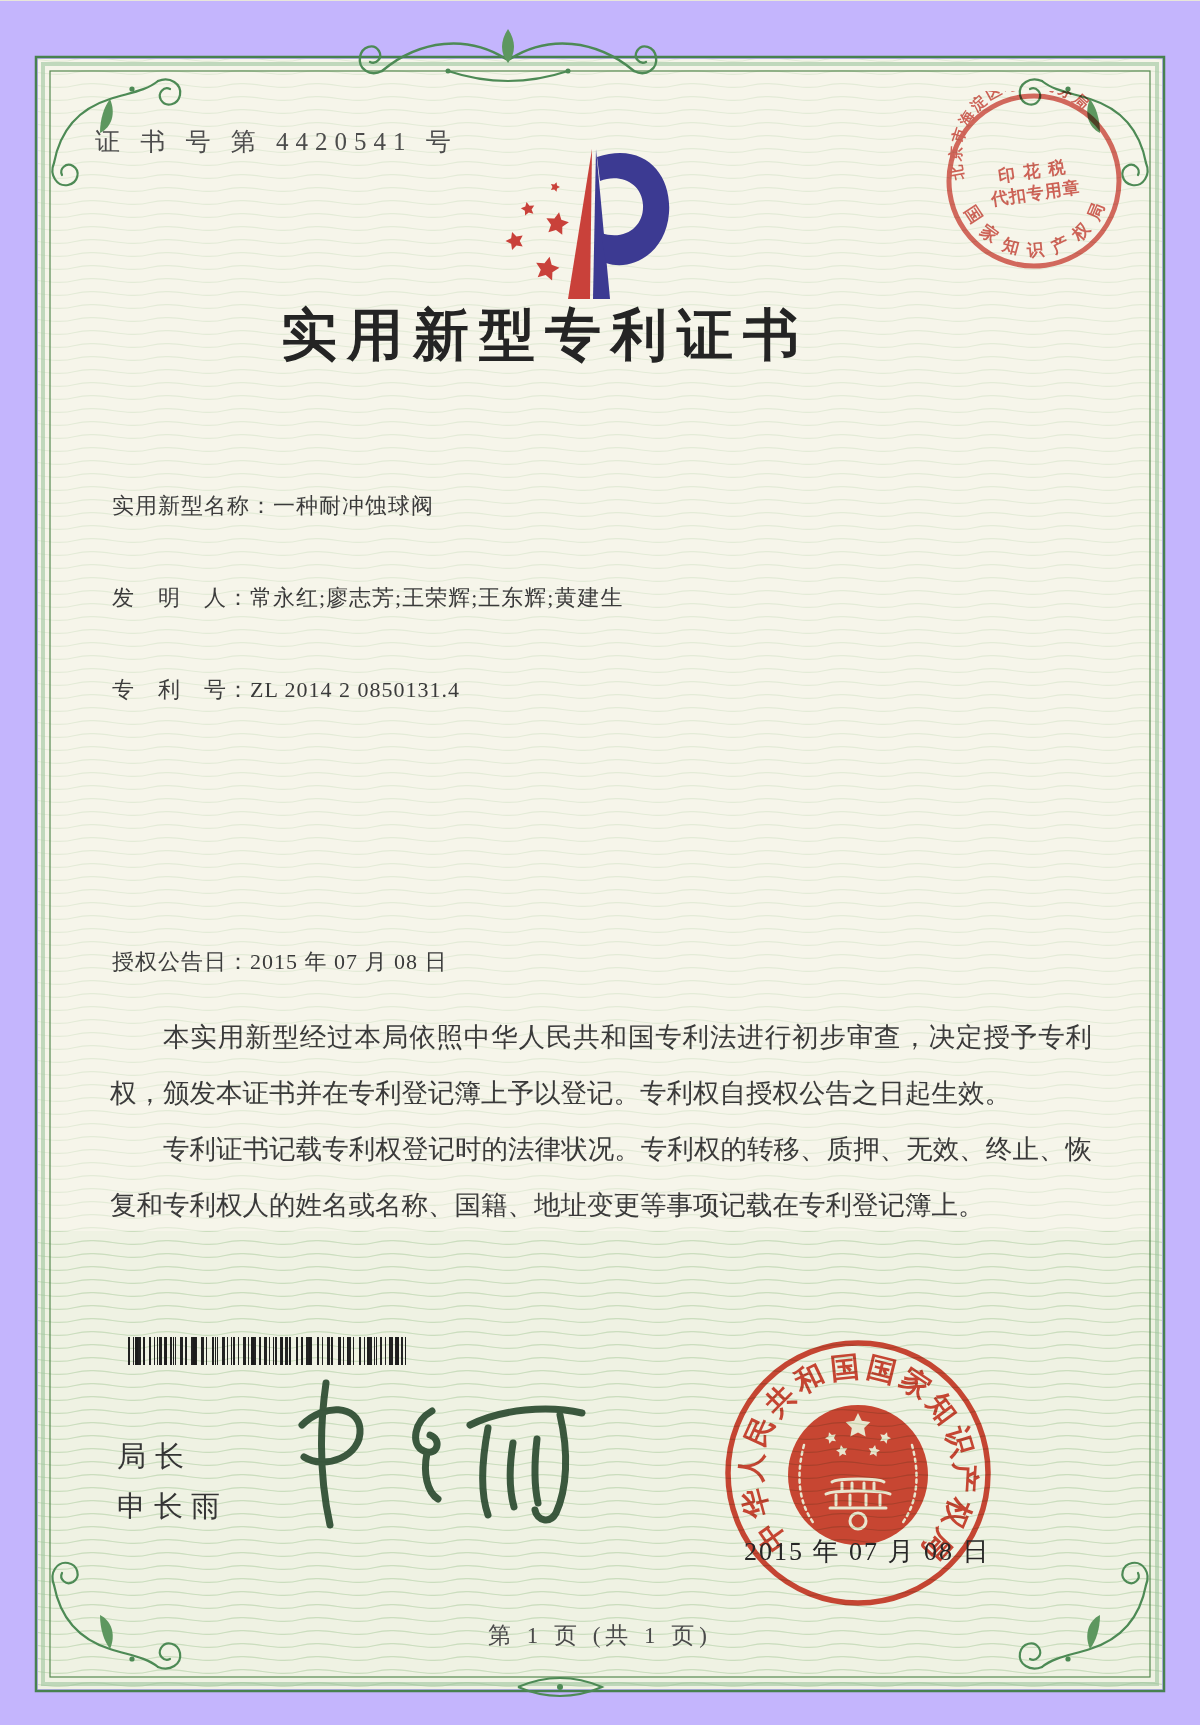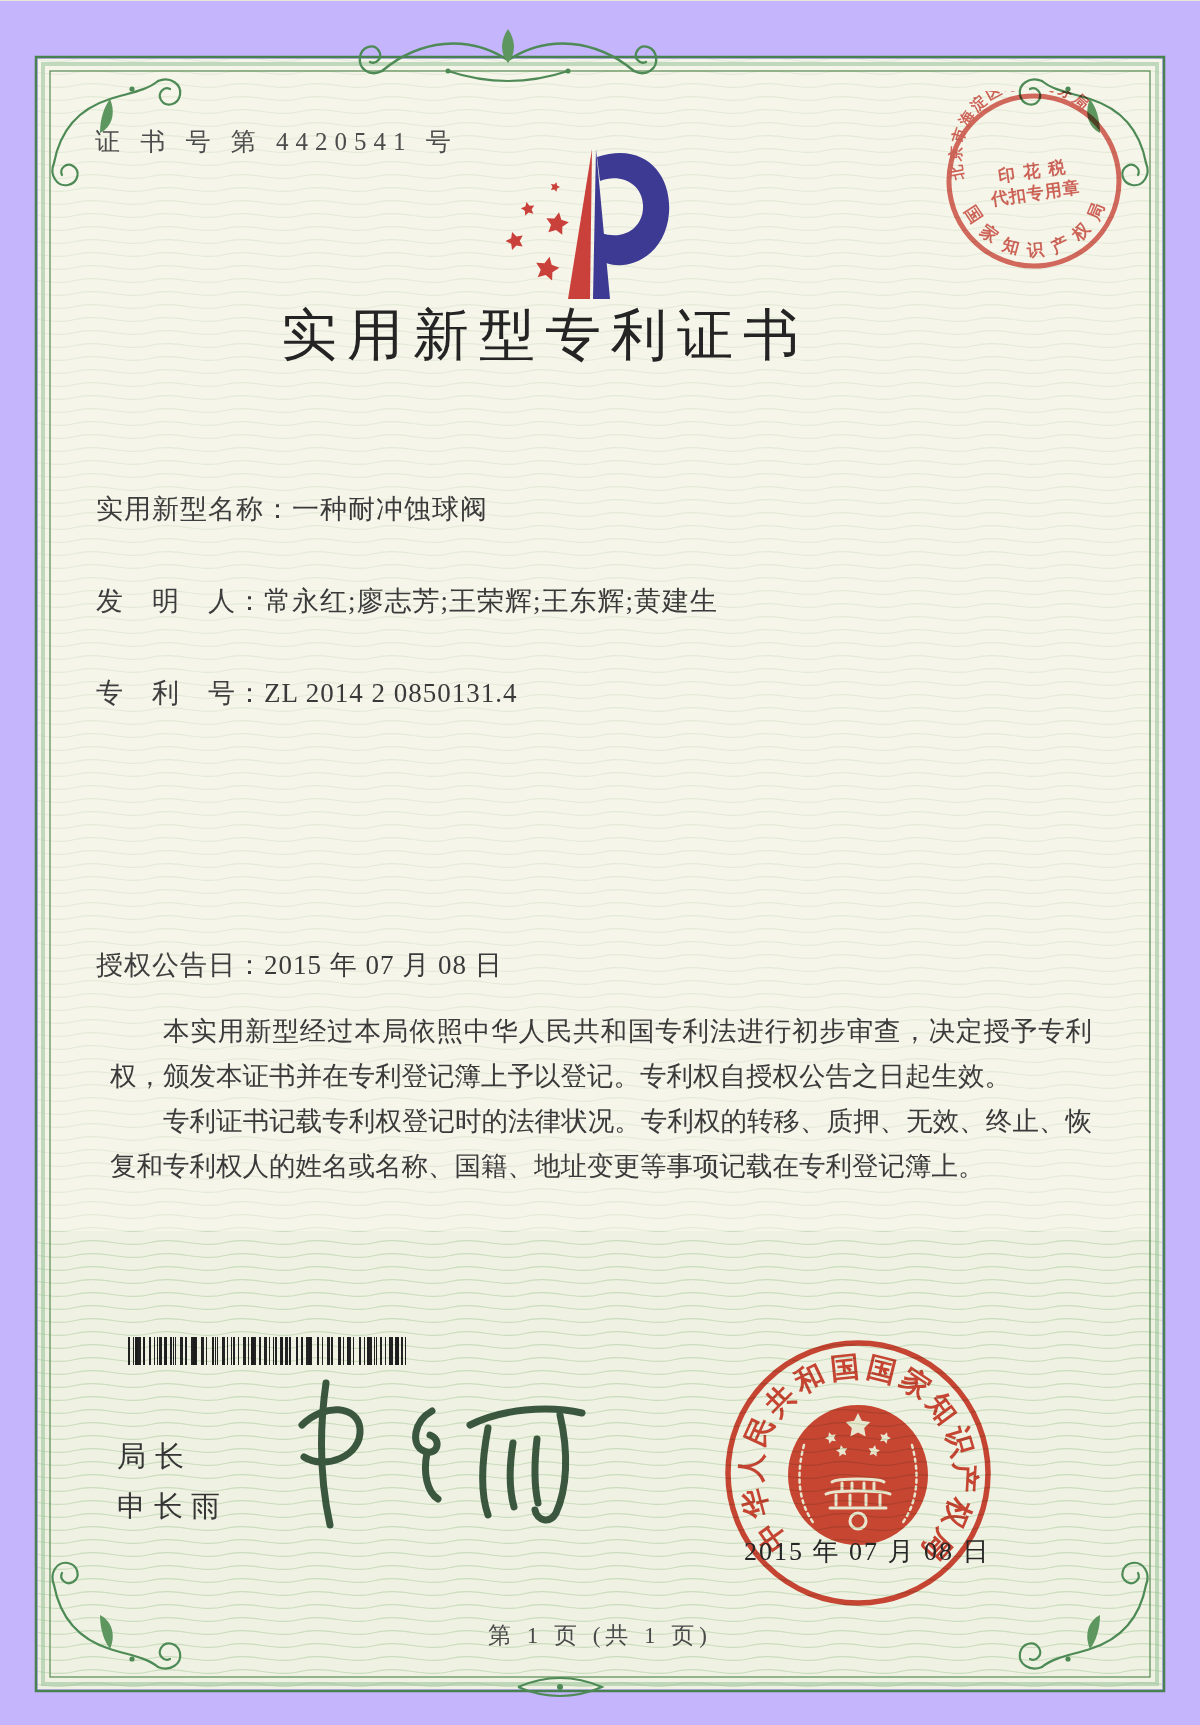--- a/index.html
+++ b/index.html
@@ -6,27 +6,27 @@
   .page{
     position:relative;width:1200px;height:1725px;margin:1px auto;
     background:#c4b5fd;overflow:hidden;
     font-family:"Liberation Serif","DejaVu Serif",serif;
   }
   .bg,.frame{position:absolute;left:0;top:0;}
   .cert-no{position:absolute;left:95px;top:124px;font-size:25px;letter-spacing:7px;color:#4c4c4c;white-space:pre;}
   .logo{position:absolute;left:448px;top:130px;}
   .tax-stamp{position:absolute;left:944px;top:90px;mix-blend-mode:multiply;opacity:.88;}
   .title{position:absolute;top:297px;left:0;width:1090px;text-align:center;
-         font-size:56px;font-weight:400;letter-spacing:10px;color:#242424;}
-  .field{position:absolute;left:96px;font-size:27px;color:#414141;letter-spacing:1px;white-space:pre;}
+         font-size:56px;font-weight:700;letter-spacing:10px;color:#242424;}
+  .field{position:absolute;left:112px;font-size:22px;color:#414141;letter-spacing:1px;white-space:pre;}
   .f1{top:490px}.f2{top:582px}.f3{top:674px}.f4{top:764px}.f5{top:856px}.f6{top:946px}
   .field .lb{color:#3d3d3d;}
   .field .vl{color:#3a3a3a;}
   .paras{position:absolute;left:110px;top:1008px;width:982px;font-size:26.5px;
-         line-height:45px;color:#3a3a3a;text-align:justify;}
+         line-height:56px;color:#3a3a3a;text-align:justify;}
   .paras p{margin:0;text-indent:2em;}
   .barcode{position:absolute;left:128px;top:1336px;width:278px;height:28px;
     background-image:
       repeating-linear-gradient(90deg,#222 0px,#222 2px,transparent 2px,transparent 5px,#222 5px,#222 6px,transparent 6px,transparent 10px,#222 10px,#222 13px,transparent 13px,transparent 15px,#222 15px,#222 16px,transparent 16px,transparent 21px),
       repeating-linear-gradient(90deg,#1c1c1c 0px,#1c1c1c 1px,transparent 1px,transparent 7px,#1c1c1c 7px,#1c1c1c 10px,transparent 10px,transparent 16px,#1c1c1c 16px,#1c1c1c 17px,transparent 17px,transparent 29px);
   }
   .signer-title{position:absolute;left:117px;top:1436px;font-size:29px;color:#353535;letter-spacing:9px;}
   .signer-name{position:absolute;left:117px;top:1486px;font-size:29px;color:#353535;letter-spacing:8px;}
   .signature{position:absolute;left:292px;top:1372px;z-index:4;}
   .seal{position:absolute;left:718px;top:1322px;mix-blend-mode:multiply;opacity:.93;z-index:5;}

